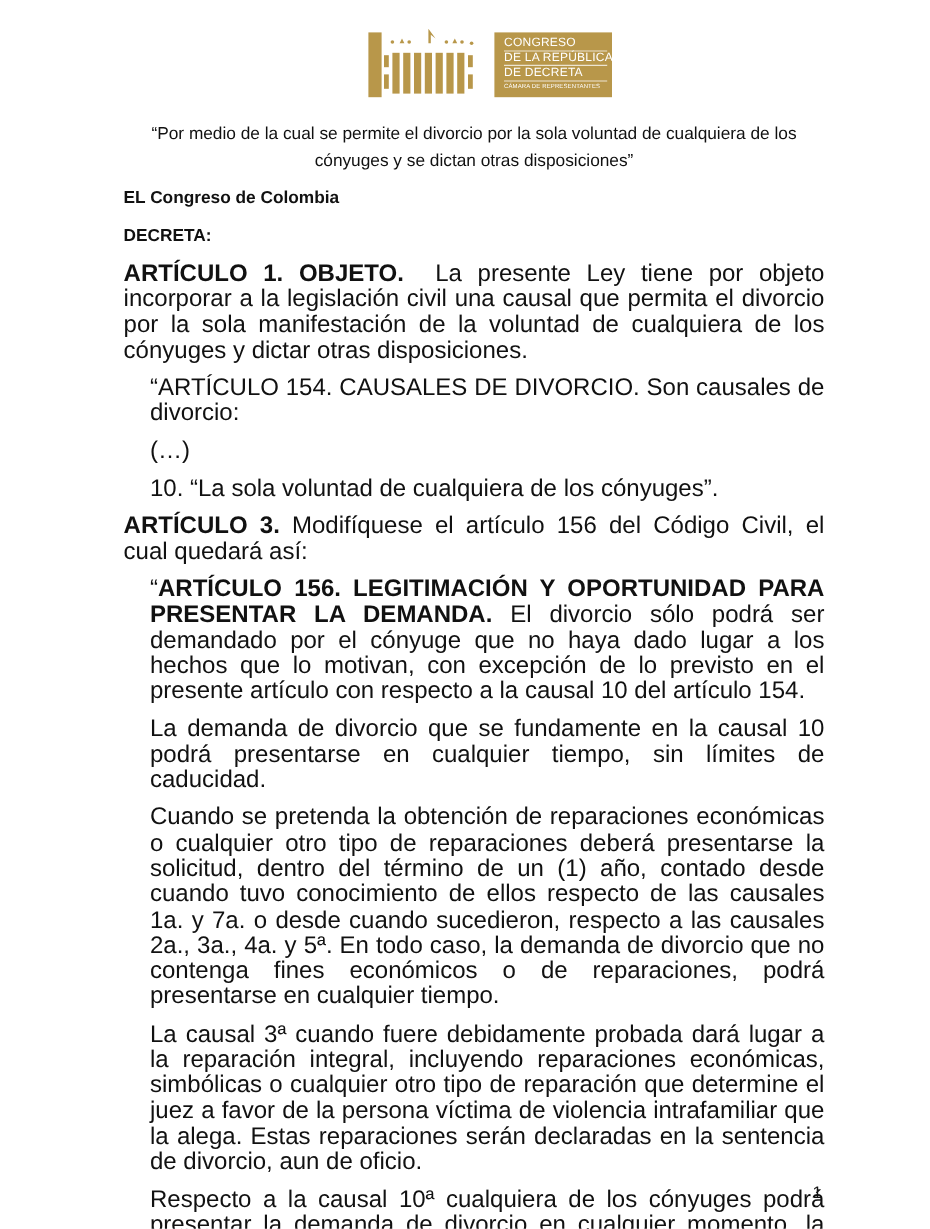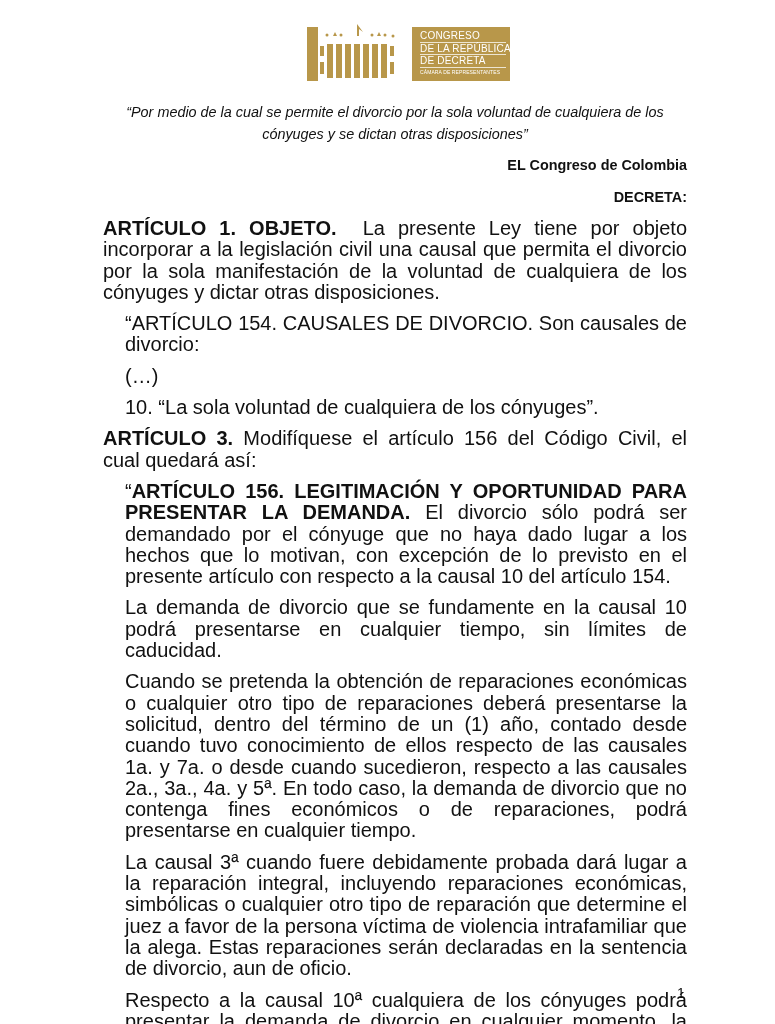--- a/index.html
+++ b/index.html
@@ -8,22 +8,22 @@
   .logo { position: absolute; left: 305px; top: 18px; width: 205px; height: 64px; }
   .logo-emblem { position: absolute; left: 0; top: 0; width: 104px; height: 64px; }
   .logo-box { position: absolute; left: 107px; top: 9px; width: 98px; height: 54px;
               background: #b8974a; color: #fff; box-sizing: border-box; padding: 3px 4px 0 8px; }
   .logo-line { font-size: 10px; line-height: 11.5px; letter-spacing: 0.2px;
                border-bottom: 1px solid rgba(255,255,255,0.75); white-space: nowrap; }
   .logo-sub { font-size: 5px; line-height: 8px; white-space: nowrap; letter-spacing: 0.1px; }
 
   .page { position: absolute; left: 103px; top: 91px; width: 584px; }
   .title { text-align: center; font-weight: bold; font-size: 14.4px; line-height: 21.5px; margin: 0; }
-  .subtitle { text-align: center; font-style: italic; font-size: 14.4px; line-height: 21.5px; margin: 11px 0 0 0; }
-  .center-bold { text-align: right; font-weight: bold; font-size: 14.4px; line-height: 21.5px; margin: 10px 0 0 0; }
+  .subtitle { text-align: center; font-size: 14.4px; line-height: 21.5px; margin: 11px 0 0 0; }
+  .center-bold { text-align: left; font-weight: bold; font-size: 14.4px; line-height: 21.5px; margin: 10px 0 0 0; }
   p.body { font-size: 20px; line-height: 21.3px; margin: 10px 0 0 0; text-align: justify; }
   p.indent { margin-left: 22px; }
   b { font-weight: bold; }
   .page-number { position: absolute; left: 677px; top: 985px; font-size: 14px; }
 </style>
 </head>
 <body>
 
 <div class="logo">
   <svg class="logo-emblem" viewBox="0 0 104 64" width="104" height="64">

